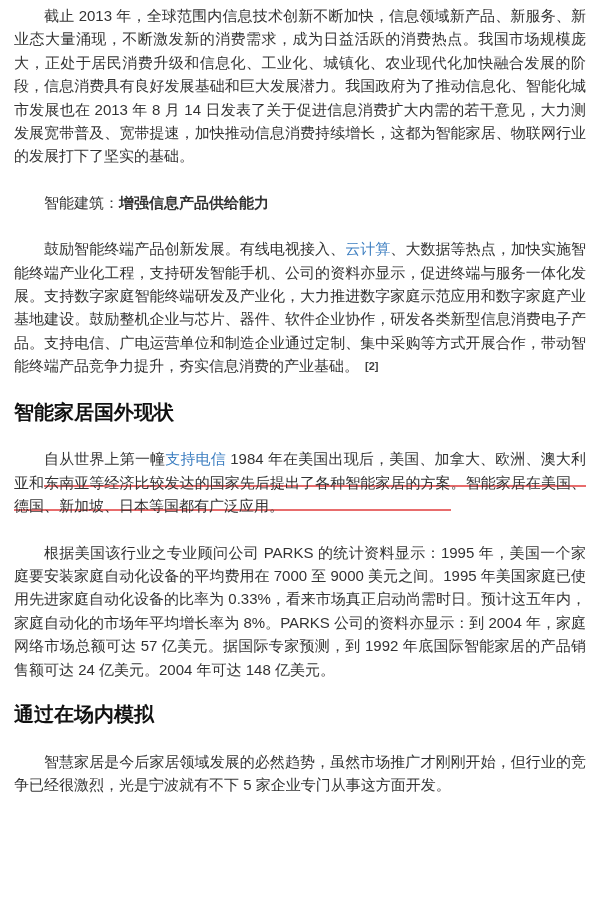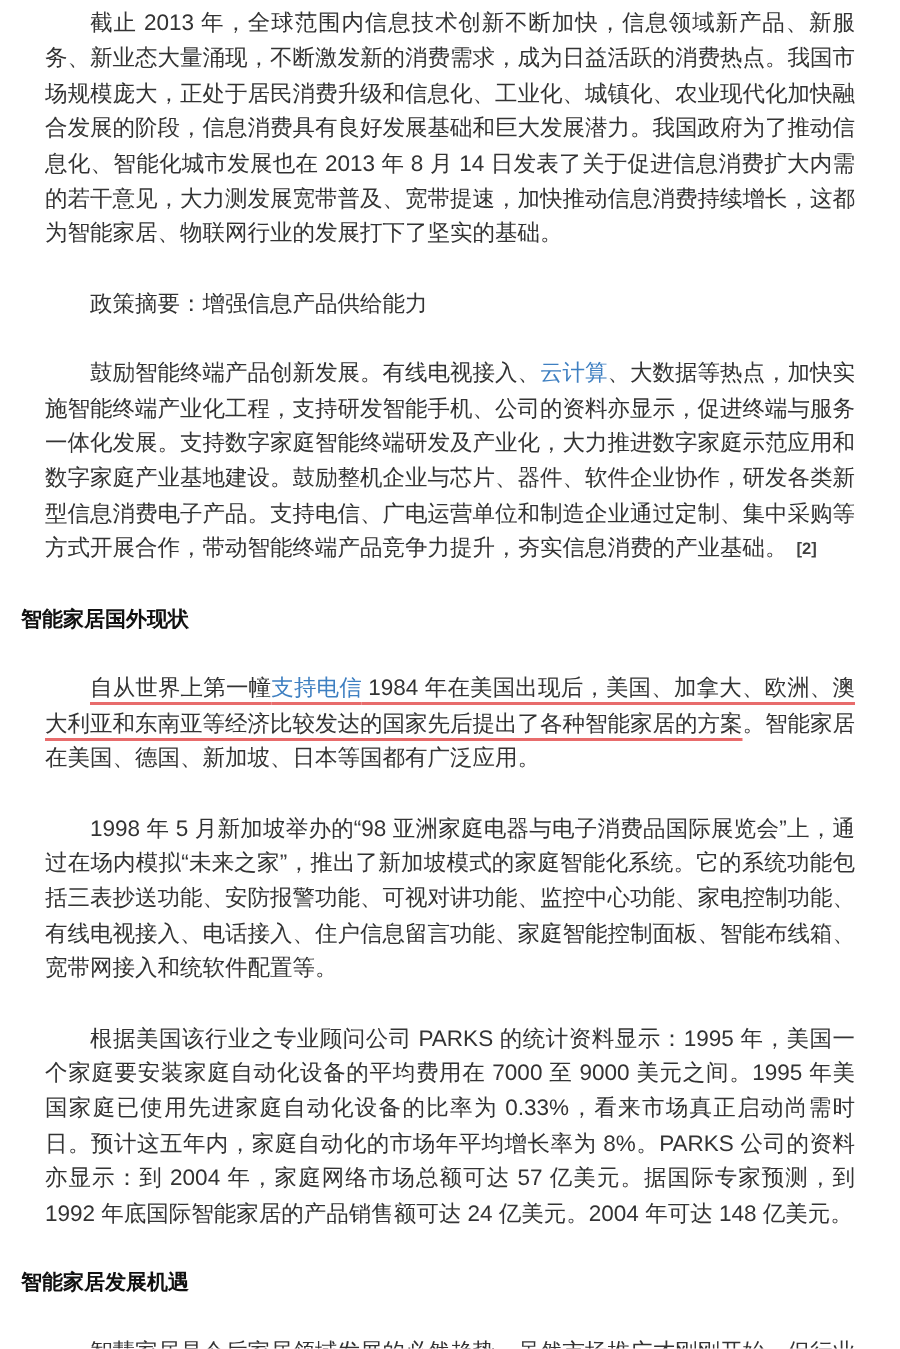--- a/index.html
+++ b/index.html
@@ -16,61 +16,60 @@
     padding: 4px 14px 10px 14px;
     box-sizing: border-box;
   }
   p.para {
     font-family: "Liberation Sans", serif;
     font-size: 15px;
     line-height: 23.4px;
     color: var(--text, #333333);
     text-align: justify;
     text-indent: 2em;
-    margin: 23px 16px;
+    margin: 23px 0;
   }
   p.para:first-child {
     margin-top: 0;
   }
   h2.section-heading {
     font-family: "Liberation Sans", "DejaVu Sans", sans-serif;
-    font-size: 14px;
+    font-size: 20px;
     line-height: 21.6px;
     font-weight: bold;
     color: var(--heading, #111111);
     margin: 20px 0 24px 0;
   }
   .seg-bold {
-    font-weight: normal;
+    font-weight: bold;
     font-family: "Liberation Sans", "DejaVu Sans", sans-serif;
   }
   .seg-link {
     color: var(--link, #3e7fc1);
     cursor: pointer;
   }
   .seg-redline {
     border-bottom: 2px solid var(--underline, #e86c6c);
-    padding-bottom: 1px;
+    padding-bottom: 18px;
     cursor: pointer;
   }
   .seg-ref {
     font-family: "Liberation Sans", "DejaVu Sans", sans-serif;
     font-size: 11px;
     font-weight: bold;
     color: var(--ref, #404040);
     margin-left: 6px;
     vertical-align: 1px;
   }
 </style>
 </head>
 <body style="background: rgb(255, 255, 255);">
 
 <div class="page">
   <p class="para"><span>截止 2013 年，全球范围内信息技术创新不断加快，信息领域新产品、新服务、新业态大量涌现，不断激发新的消费需求，成为日益活跃的消费热点。我国市场规模庞大，正处于居民消费升级和信息化、工业化、城镇化、农业现代化加快融合发展的阶段，信息消费具有良好发展基础和巨大发展潜力。我国政府为了推动信息化、智能化城市发展也在 2013 年 8 月 14 日发表了关于促进信息消费扩大内需的若干意见，大力测发展宽带普及、宽带提速，加快推动信息消费持续增长，这都为智能家居、物联网行业的发展打下了坚实的基础。</span></p>
-  <p class="para"><span>政策摘要：</span><span class="seg-bold">增强信息产品供给能力</span></p>
+  <p class="para"><span>智能建筑：</span><span class="seg-bold">增强信息产品供给能力</span></p>
   <p class="para"><span>鼓励智能终端产品创新发展。有线电视接入、</span><span class="seg-link">云计算</span><span>、大数据等热点，加快实施智能终端产业化工程，支持研发智能手机、公司的资料亦显示，促进终端与服务一体化发展。支持数字家庭智能终端研发及产业化，大力推进数字家庭示范应用和数字家庭产业基地建设。鼓励整机企业与芯片、器件、软件企业协作，研发各类新型信息消费电子产品。支持电信、广电运营单位和制造企业通过定制、集中采购等方式开展合作，带动智能终端产品竞争力提升，夯实信息消费的产业基础。</span><span class="seg-ref">[2]</span></p>
   <h2 class="section-heading">智能家居国外现状</h2>
   <p class="para"><span class="seg-redline">自从世界上第一幢</span><span class="seg-link seg-redline">支持电信</span><span class="seg-redline"> 1984 年在美国出现后，美国、加拿大、欧洲、澳大利亚和东南亚等经济比较发达的国家先后提出了各种智能家居的方案</span><span>。智能家居在美国、德国、新加坡、日本等国都有广泛应用。</span></p>
-  <p class="para"><span>1998 年 5 月新加坡举办的“98 亚洲家庭电器与电子消费品国际展览会”上，通过在场内模拟“未来之家”，推出了新加坡模式的家庭智能化系统。它的系统功能包括三表抄送功能、安防报警功能、可视对讲功能、监控中心功能、家电控制功能、有线电视接入、电话接入、住户信息留言功能、家庭智能控制面板、智能布线箱、宽带网接入和统软件配置等。</span></p>
   <p class="para"><span>根据美国该行业之专业顾问公司 PARKS 的统计资料显示：1995 年，美国一个家庭要安装家庭自动化设备的平均费用在 7000 至 9000 美元之间。1995 年美国家庭已使用先进家庭自动化设备的比率为 0.33%，看来市场真正启动尚需时日。预计这五年内，家庭自动化的市场年平均增长率为 8%。PARKS 公司的资料亦显示：到 2004 年，家庭网络市场总额可达 57 亿美元。据国际专家预测，到 1992 年底国际智能家居的产品销售额可达 24 亿美元。2004 年可达 148 亿美元。</span></p>
-  <h2 class="section-heading">智能家居发展机遇</h2>
+  <h2 class="section-heading">通过在场内模拟</h2>
   <p class="para"><span>智慧家居是今后家居领域发展的必然趋势，虽然市场推广才刚刚开始，但行业的竞争已经很激烈，光是宁波就有不下 5 家企业专门从事这方面开发。</span></p>
 </div>
 
 </body></html>

